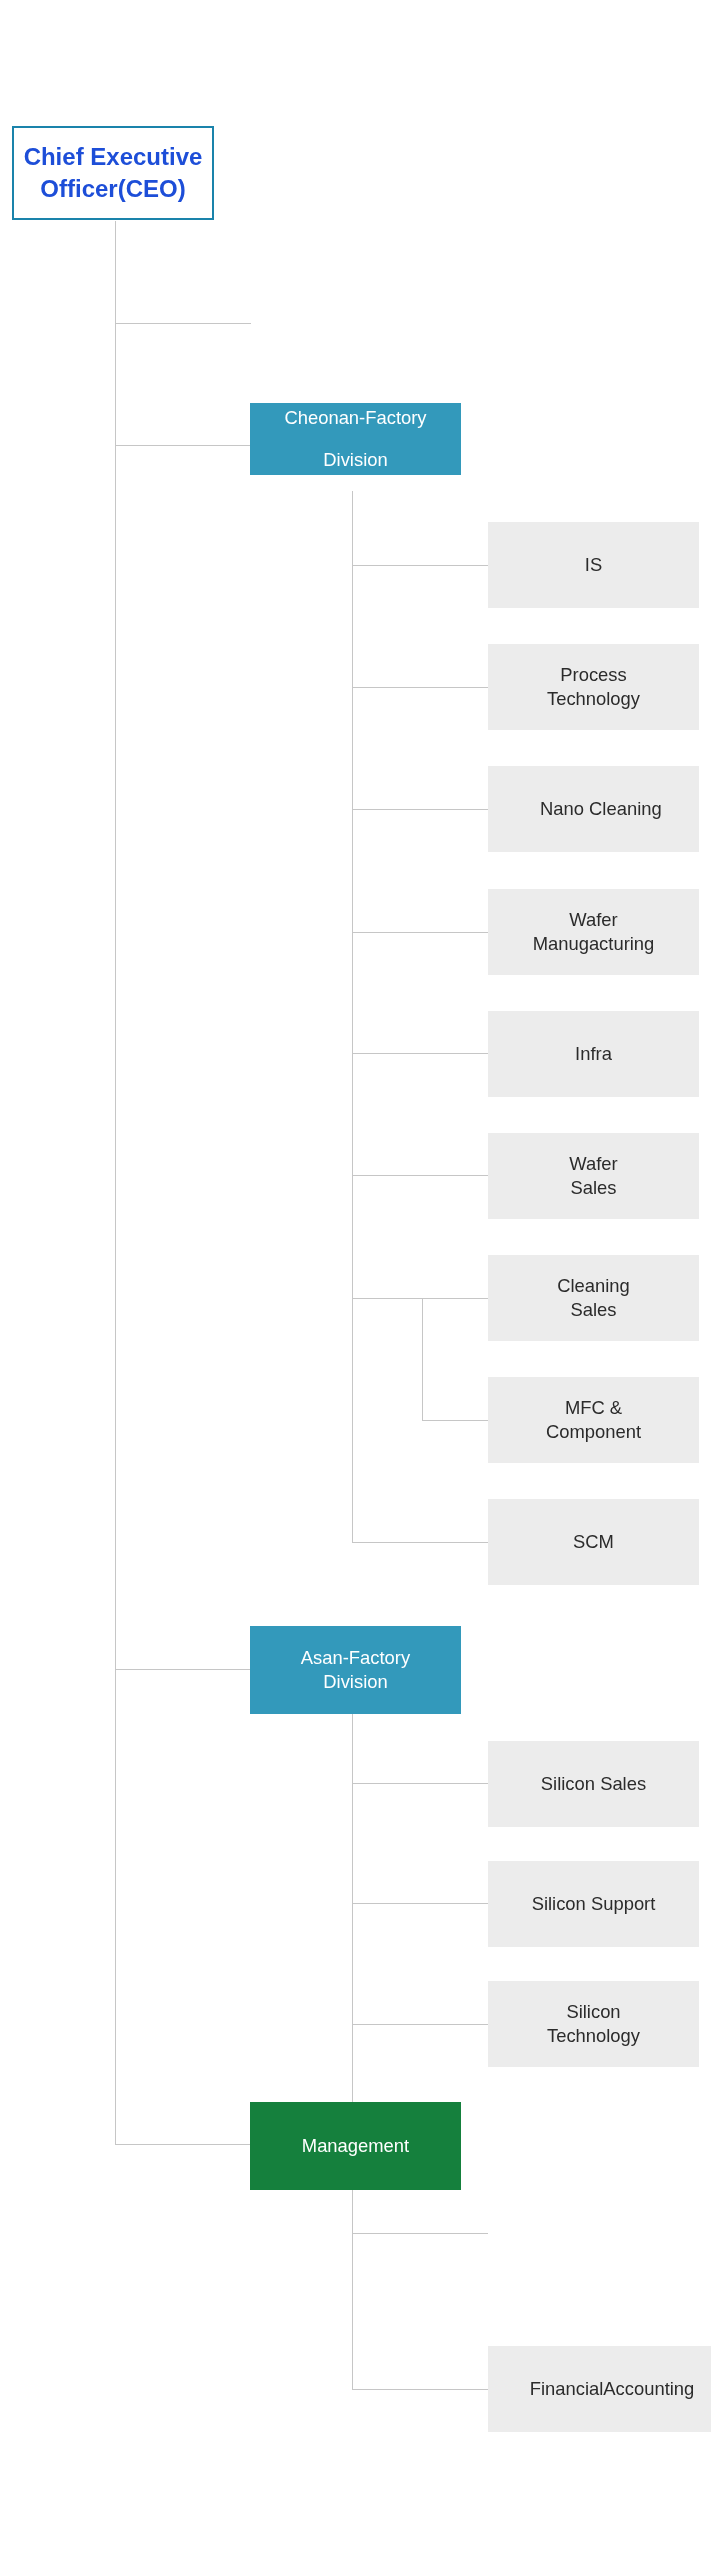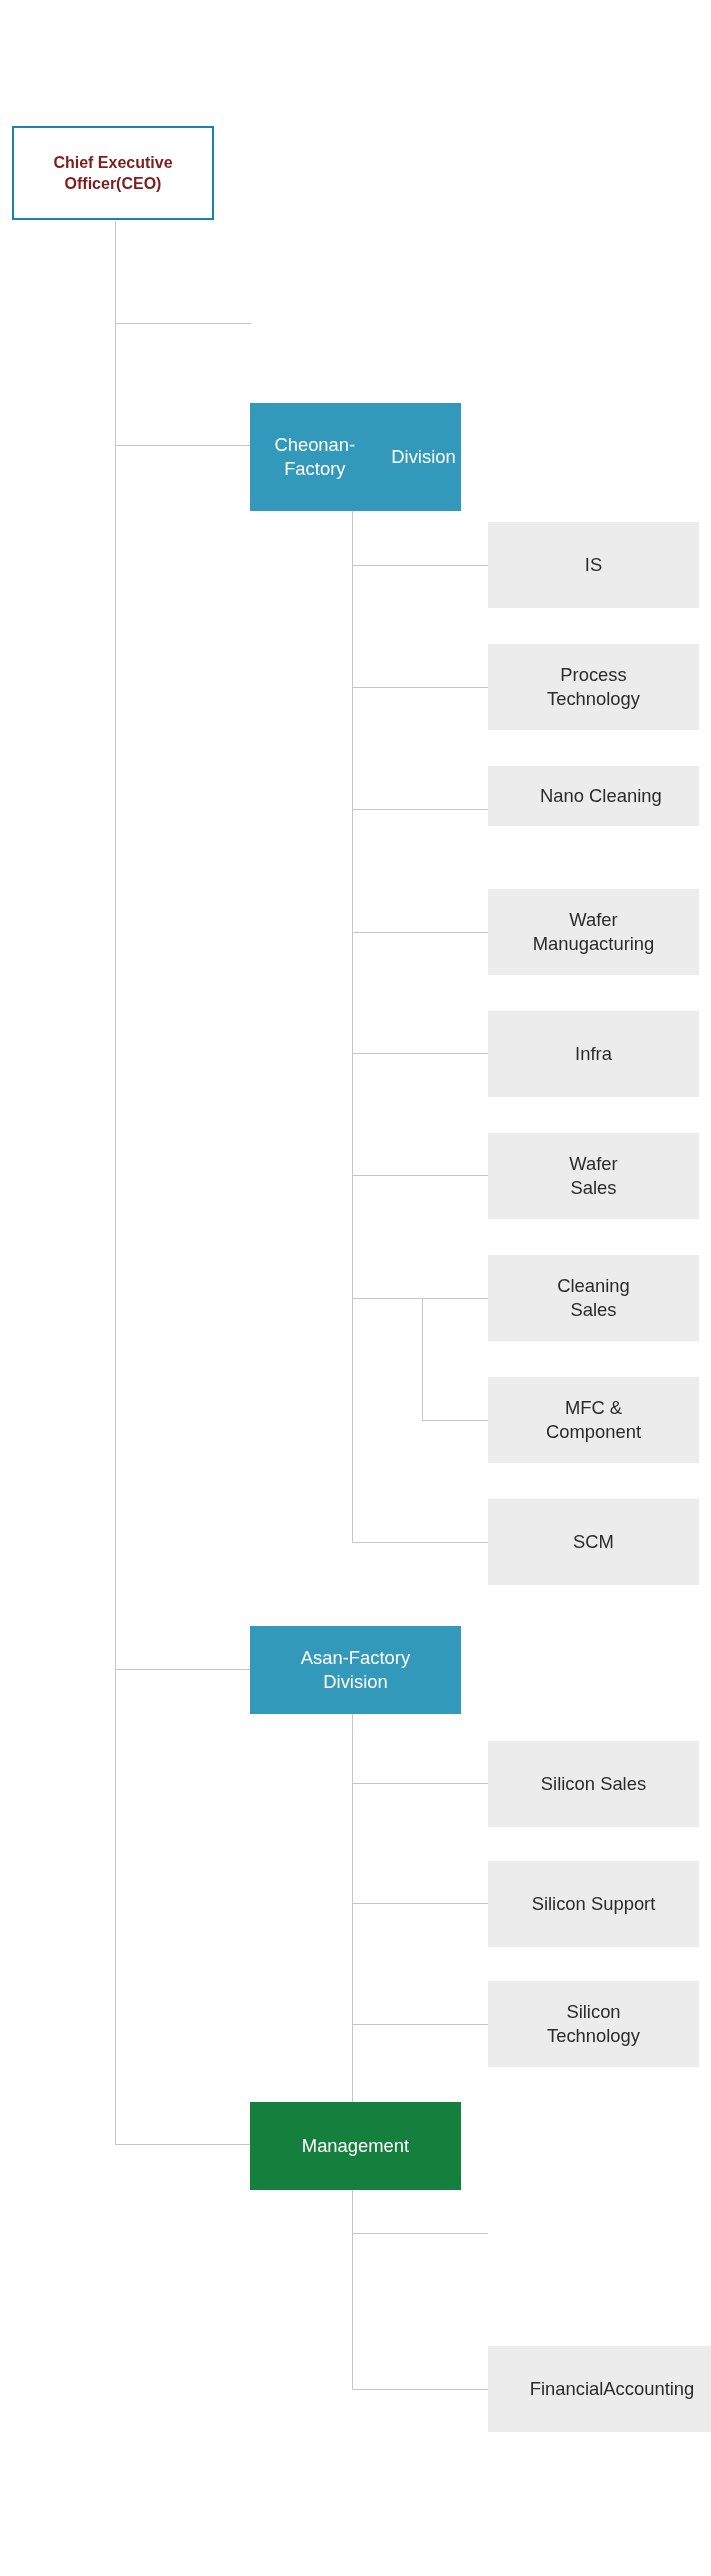--- a/index.html
+++ b/index.html
@@ -27,23 +27,23 @@
     display: flex;
     align-items: center;
     justify-content: center;
     text-align: center;
     line-height: 1.32;
     padding: 2.6px 5.3px;
   }
   .node-root {
     background: #ffffff;
     border: 2px solid #1a83ab;
-    color: #7f1d1d;
+    color: #1d4ed8;
     font-weight: bold;
-    font-size: 16px;
+    font-size: 24px;
   }
   .node-blue {
     background: #3399bb;
     color: #ffffff;
     font-size: 18.4px;
   }
   .node-blue-bright {
     background: #15803d;
     color: #ffffff;
     font-size: 18.4px;
@@ -110,35 +110,35 @@
   <div class="line hline" style="left:352px; top:2233px; width:136px;"></div>
 
   <div class="line hline" style="left:352px; top:2389px; width:136px;"></div>
 
   <div class="node node-root" style="left:12px; top:126px; width:202px; height:94px; flex-direction:column;">
     <span>Chief Executive</span>
     <span>Officer(CEO)</span>
   </div>
 
 
-  <div class="node node-blue" style="left:250px; top:403px; width:211px; height:108px; flex-direction:row;gap:17px;">
+  <div class="node node-blue" style="left:250px; top:403px; width:211px; height:72px; flex-direction:column;gap:17px;">
     <span>Cheonan-Factory</span>
     <span>Division</span>
   </div>
 
   <div class="node node-gray" style="left:488px; top:522px; width:211px; height:86px;">
     <span>IS</span>
   </div>
 
   <div class="node node-gray" style="left:488px; top:644px; width:211px; height:86px; flex-direction:column;">
     <span>Process</span>
     <span>Technology</span>
   </div>
 
-  <div class="node node-gray" style="left:488px; top:766px; width:211px; height:60px;padding-left:20px;">
+  <div class="node node-gray" style="left:488px; top:766px; width:211px; height:86px;padding-left:20px;">
     <span>Nano Cleaning</span>
   </div>
 
   <div class="node node-gray" style="left:488px; top:889px; width:211px; height:86px; flex-direction:column;">
     <span>Wafer</span>
     <span>Manugacturing</span>
   </div>
 
   <div class="node node-gray" style="left:488px; top:1011px; width:211px; height:86px;">
     <span>Infra</span>

